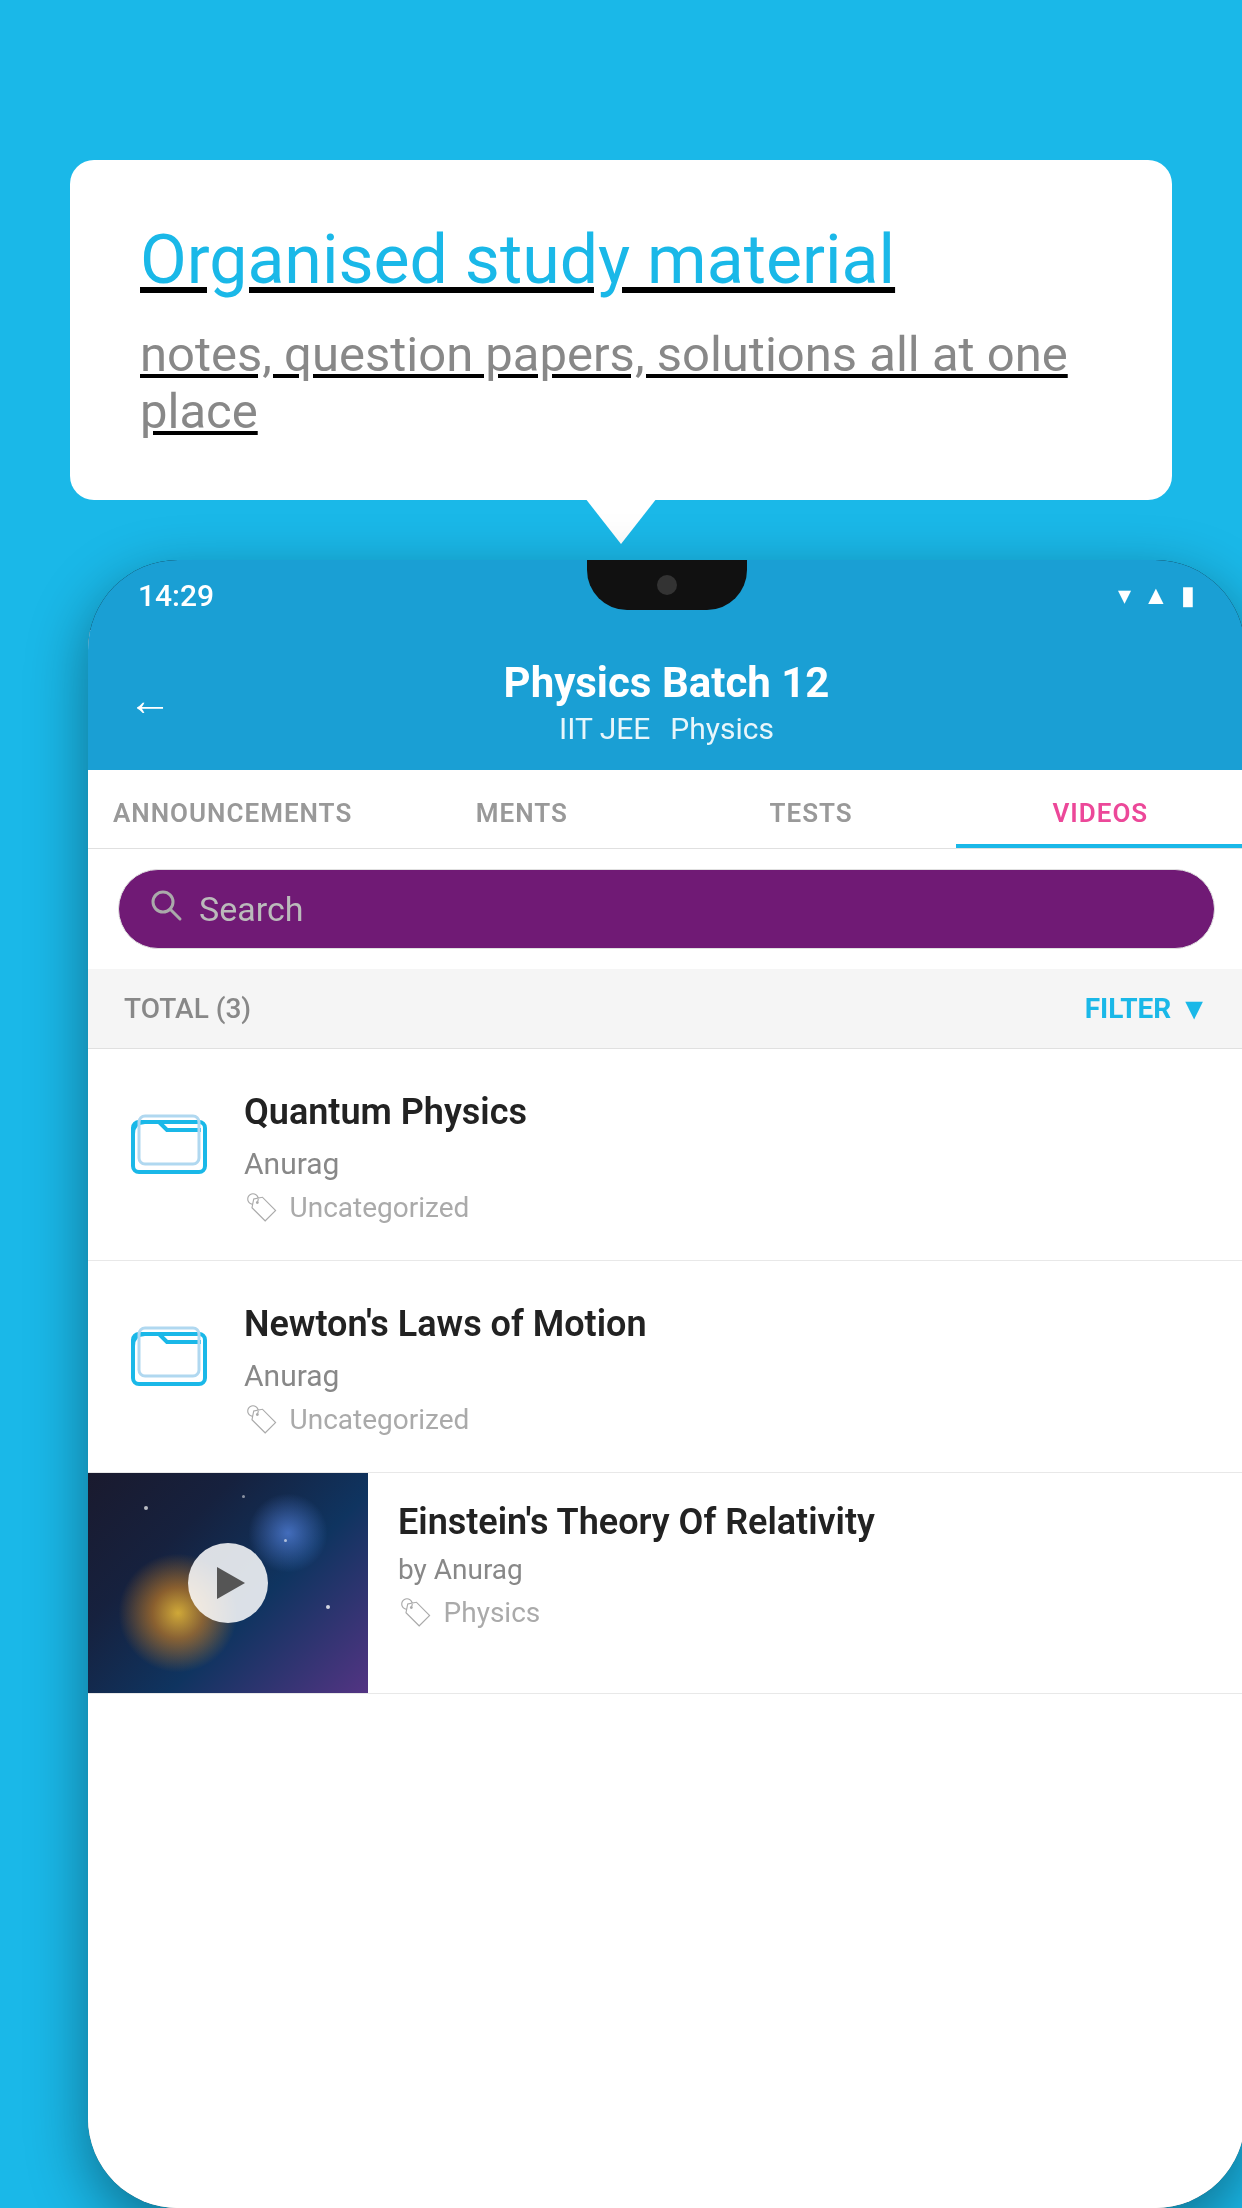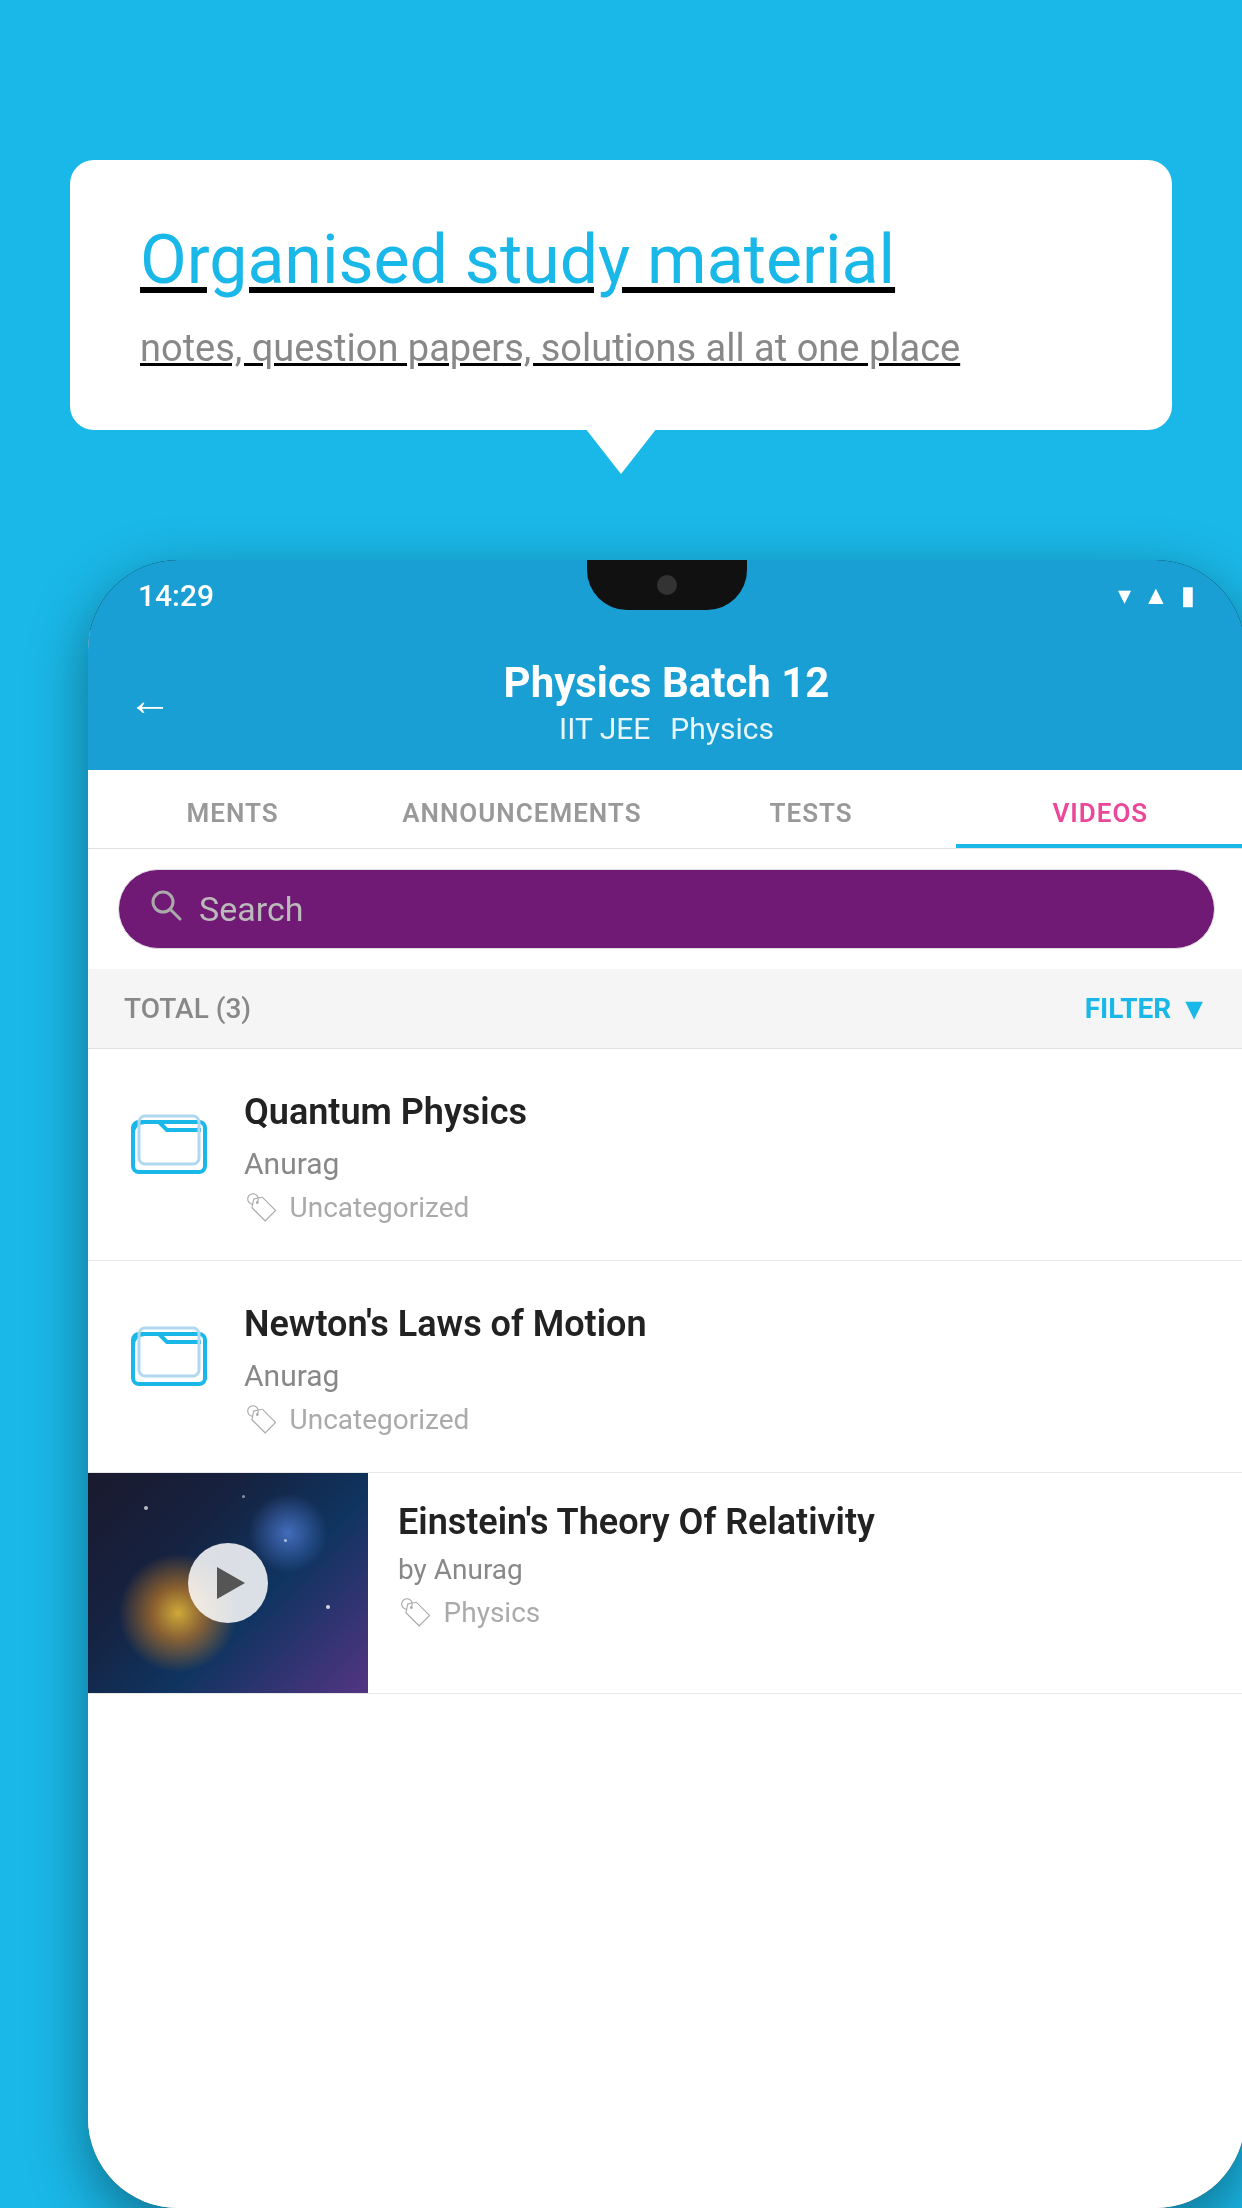--- a/index.html
+++ b/index.html
@@ -45,21 +45,21 @@
     .bubble-title {
       color: #1ab8e8;
       font-size: 68px;
       font-weight: 400;
       line-height: 1.2;
       margin-bottom: 24px;
     }
 
     .bubble-subtitle {
       color: #888;
-      font-size: 38px;
+      font-size: 49px;
       font-weight: 400;
     }
 
     
     .phone-frame {
       position: absolute;
       top: 560px;
       left: 88px;
       width: 1157px;
       height: 1648px;
@@ -424,22 +424,22 @@
     <div class="app-header">
       <span class="back-arrow">←</span>
       <div class="header-title">Physics Batch 12</div>
       <div class="header-subtitle">
         <span>IIT JEE</span>
         <span>Physics</span>
       </div>
     </div>
 
     <div class="tabs-bar">
+      <div class="tab-item">ANNOUNCEMENTS</div>
       <div class="tab-item">MENTS</div>
-      <div class="tab-item">ANNOUNCEMENTS</div>
       <div class="tab-item">TESTS</div>
       <div class="tab-item active">VIDEOS</div>
     </div>
 
     <div class="search-container">
       <div class="search-bar">
         <span class="search-icon-svg">
           <svg width="34" height="34" viewBox="0 0 34 34" fill="none">
             <circle cx="14" cy="14" r="10" stroke="#aaa" stroke-width="3"></circle>
             <line x1="21" y1="21" x2="31" y2="31" stroke="#aaa" stroke-width="3" stroke-linecap="round"></line>

